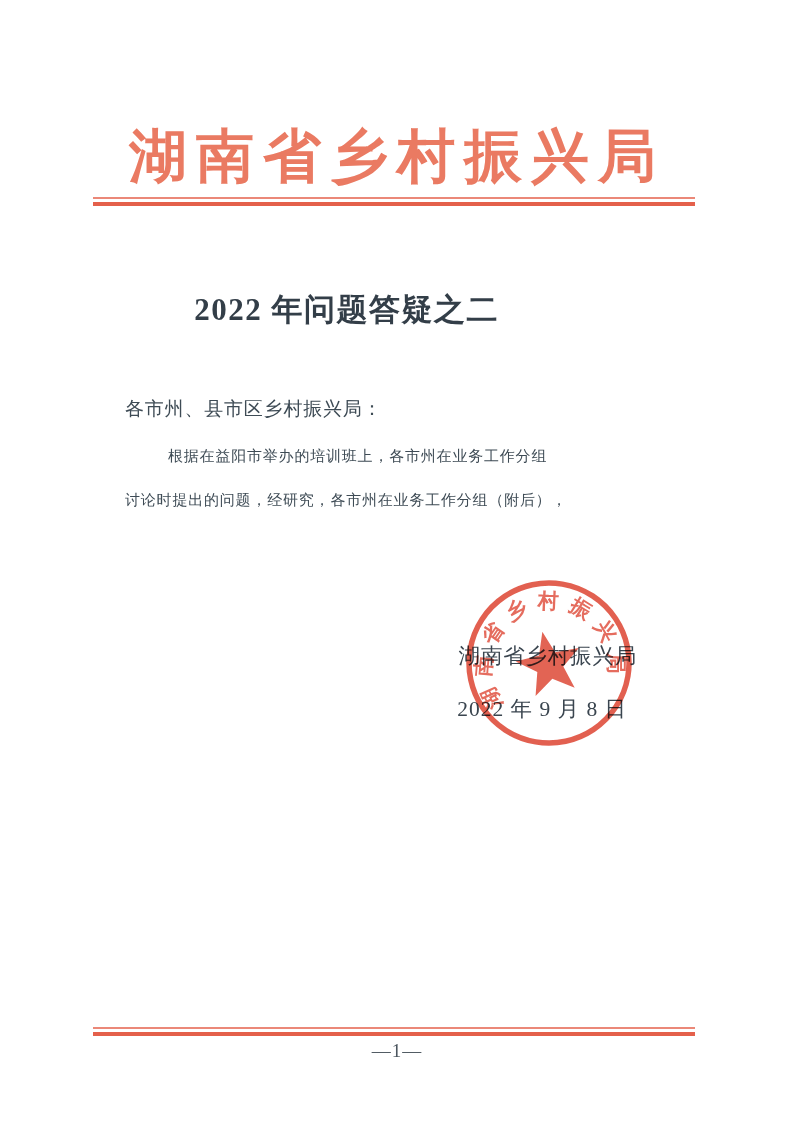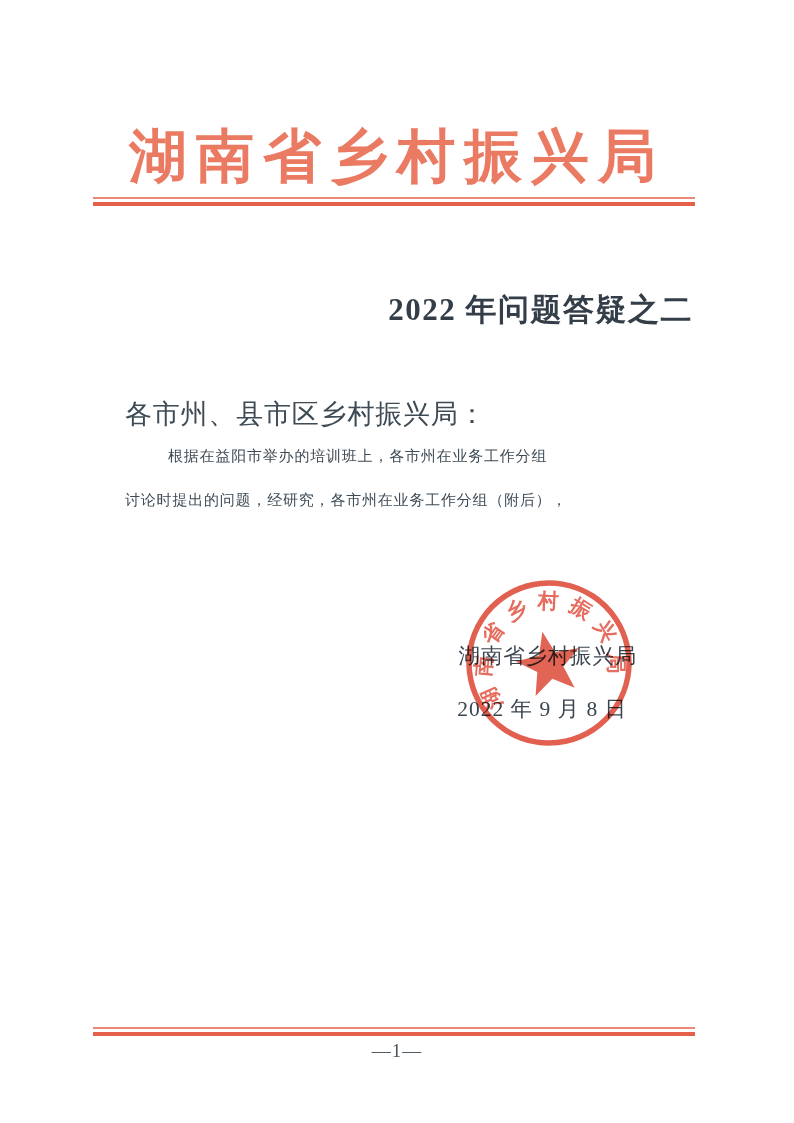--- a/index.html
+++ b/index.html
@@ -19,29 +19,29 @@
     letter-spacing:9px;
     white-space:nowrap;
   }
   .rule{position:absolute;left:93px;width:602px;background:#e4604b;}
   .rule-top-thin{top:197px;height:2px;opacity:.75;}
   .rule-top-thick{top:202px;height:4px;}
   .rule-bottom-thin{top:1027px;height:2px;opacity:.75;}
   .rule-bottom-thick{top:1032px;height:4px;}
   .doc-title{
     position:absolute;top:289px;left:0;width:693px;
-    text-align:right;
+    text-align:center;
     font-size:31px;font-weight:700;
     color:#333e48;
     letter-spacing:1.5px;
     white-space:nowrap;
   }
   .salutation{
     position:absolute;top:396px;left:125px;
-    font-size:27px;color:#3e4b55;
+    font-size:19px;color:#3e4b55;
     letter-spacing:.8px;white-space:nowrap;
   }
   .body-block{
     position:absolute;top:440px;left:125px;width:580px;
     font-size:15px;color:#3e4b55;letter-spacing:.8px;
   }
   .body-line{height:44px;line-height:32px;white-space:nowrap;}
   .body-line.indent{text-indent:43px;}
   .signature{
     position:absolute;top:641px;right:157px;

